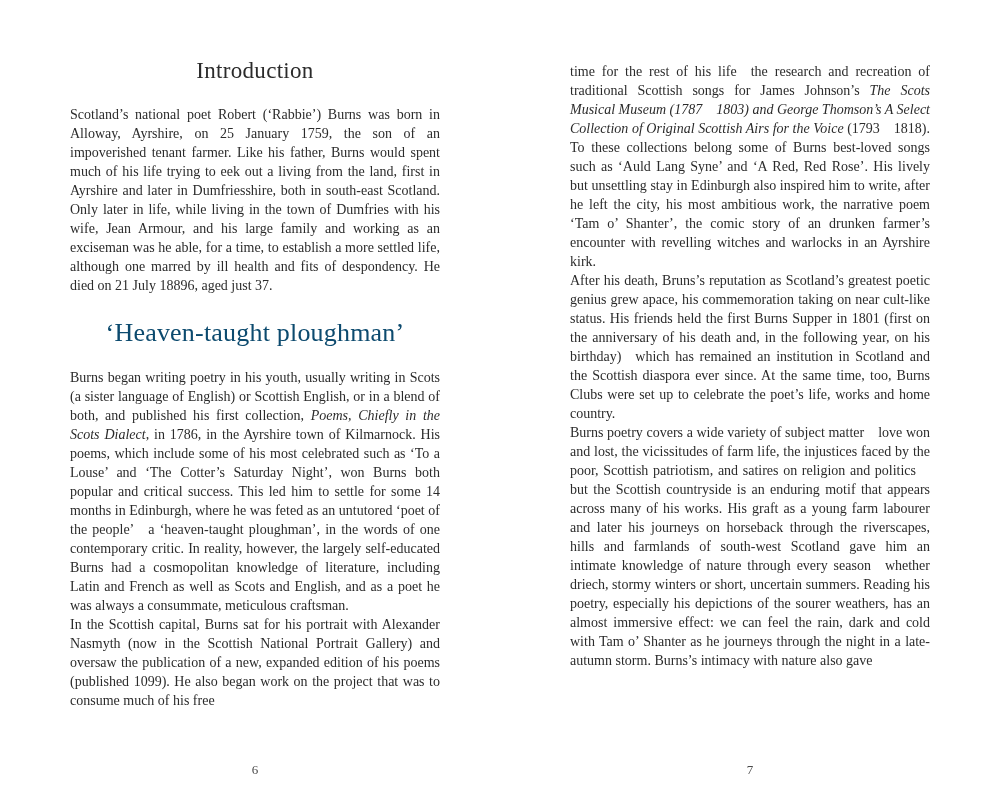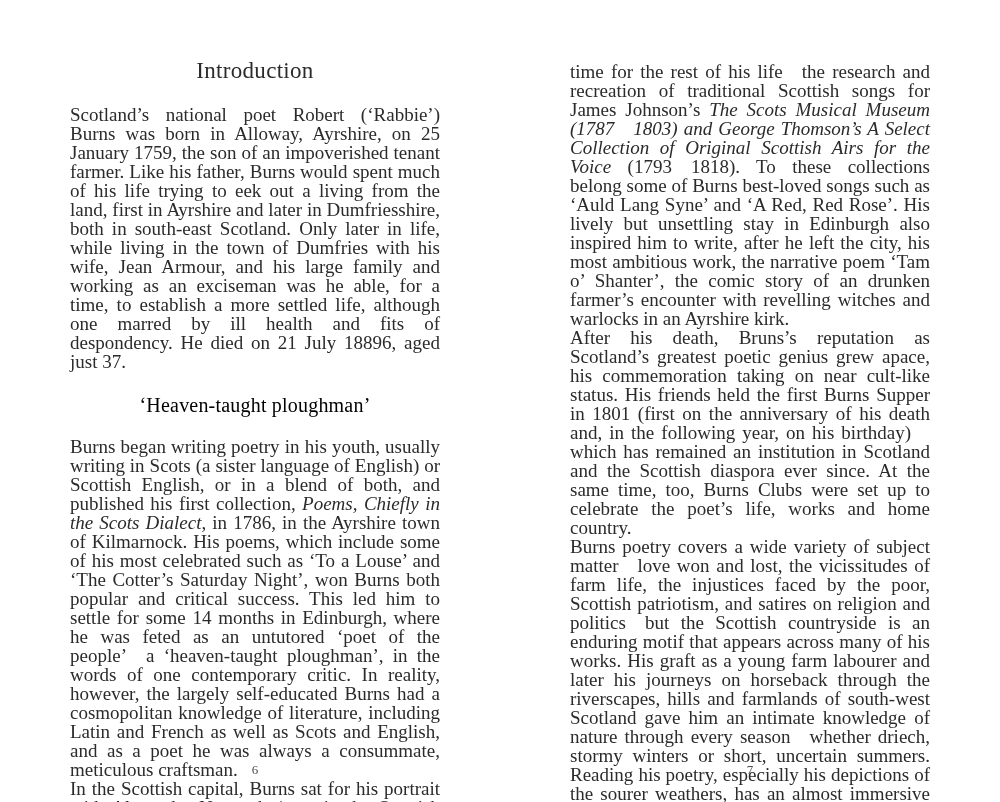--- a/index.html
+++ b/index.html
@@ -35,29 +35,29 @@
   .chapter-title {
     margin: 0 0 21px 0;
     font-size: 23px;
     font-weight: normal;
     text-align: center;
     letter-spacing: 0.3px;
     color: #2b2b2b;
   }
   .section-heading {
     margin: 23px 0 20px 0;
-    font-size: 20px;
+    font-size: 26px;
     font-weight: normal;
     text-align: center;
     letter-spacing: 0.2px;
-    color: #000000;
+    color: #0c4a6e;
   }
   .body-para {
     margin: 0;
-    font-size: 19px;
+    font-size: 14px;
     line-height: 19px;
     text-align: justify;
     text-justify: inter-word;
     color: #2b2b2b;
   }
   .body-para .it {
     font-style: italic;
   }
   .page-number {
     position: absolute;
@@ -79,21 +79,21 @@
 <body>
 
 <div class="spread">
 
   <div class="page page-left">
     <div class="page-content">
         <h1 class="chapter-title">Introduction</h1>
         <p class="body-para"><span>Scotland’s national poet Robert (‘Rabbie’) Burns was born in Alloway, Ayrshire, on 25 January 1759, the son of an impoverished tenant farmer. Like his father, Burns would spent much of his life trying to eek out a living from the land, first in Ayrshire and later in Dumfriesshire, both in south-east Scotland. Only later in life, while living in the town of Dumfries with his wife, Jean Armour, and his large family and working as an exciseman was he able, for a time, to establish a more settled life, although one marred by ill health and fits of despondency. He died on 21 July 18896, aged just 37.</span></p>
         <h2 class="section-heading">‘Heaven-taught ploughman’</h2>
         <p class="body-para"><span>Burns began writing poetry in his youth, usually writing in Scots (a sister language of English) or Scottish English, or in a blend of both, and published his first collection, </span><span class="it">Poems, Chiefly in the Scots Dialect</span><span>, in 1786, in the Ayrshire town of Kilmarnock. His poems, which include some of his most celebrated such as ‘To a Louse’ and ‘The Cotter’s Saturday Night’, won Burns both popular and critical success. This led him to settle for some 14 months in Edinburgh, where he was feted as an untutored ‘poet of the people’ a ‘heaven-taught ploughman’, in the words of one contemporary critic. In reality, however, the largely self-educated Burns had a cosmopolitan knowledge of literature, including Latin and French as well as Scots and English, and as a poet he was always a consummate, meticulous craftsman.</span></p>
-        <p class="body-para"><span>In the Scottish capital, Burns sat for his portrait with Alexander Nasmyth (now in the Scottish National Portrait Gallery) and oversaw the publication of a new, expanded edition of his poems (published 1787). He also began work on the project that was to consume much of his free</span></p>
+        <p class="body-para"><span>In the Scottish capital, Burns sat for his portrait with Alexander Nasmyth (now in the Scottish National Portrait Gallery) and oversaw the publication of a new, expanded edition of his poems (published 1099). He also began work on the project that was to consume much of his free</span></p>
       </div>
     <div class="page-number">6</div>
   </div>
 
   <div class="page page-right">
     <div class="page-content">
         <p class="body-para"><span>time for the rest of his life the research and recreation of traditional Scottish songs for James Johnson’s </span><span class="it">The Scots Musical Museum (1787 1803) and George Thomson’s A Select Collection of Original Scottish Airs for the Voice</span><span> (1793 1818). To these collections belong some of Burns best-loved songs such as ‘Auld Lang Syne’ and ‘A Red, Red Rose’. His lively but unsettling stay in Edinburgh also inspired him to write, after he left the city, his most ambitious work, the narrative poem ‘Tam o’ Shanter’, the comic story of an drunken farmer’s encounter with revelling witches and warlocks in an Ayrshire kirk.</span></p>
         <p class="body-para"><span>After his death, Bruns’s reputation as Scotland’s greatest poetic genius grew apace, his commemoration taking on near cult-like status. His friends held the first Burns Supper in 1801 (first on the anniversary of his death and, in the following year, on his birthday) which has remained an institution in Scotland and the Scottish diaspora ever since. At the same time, too, Burns Clubs were set up to celebrate the poet’s life, works and home country.</span></p>
         <p class="body-para"><span>Burns poetry covers a wide variety of subject matter love won and lost, the vicissitudes of farm life, the injustices faced by the poor, Scottish patriotism, and satires on religion and politics but the Scottish countryside is an enduring motif that appears across many of his works. His graft as a young farm labourer and later his journeys on horseback through the riverscapes, hills and farmlands of south-west Scotland gave him an intimate knowledge of nature through every season whether driech, stormy winters or short, uncertain summers. Reading his poetry, especially his depictions of the sourer weathers, has an almost immersive effect: we can feel the rain, dark and cold with Tam o’ Shanter as he journeys through the night in a late-autumn storm. Burns’s intimacy with nature also gave</span></p>
       </div>

